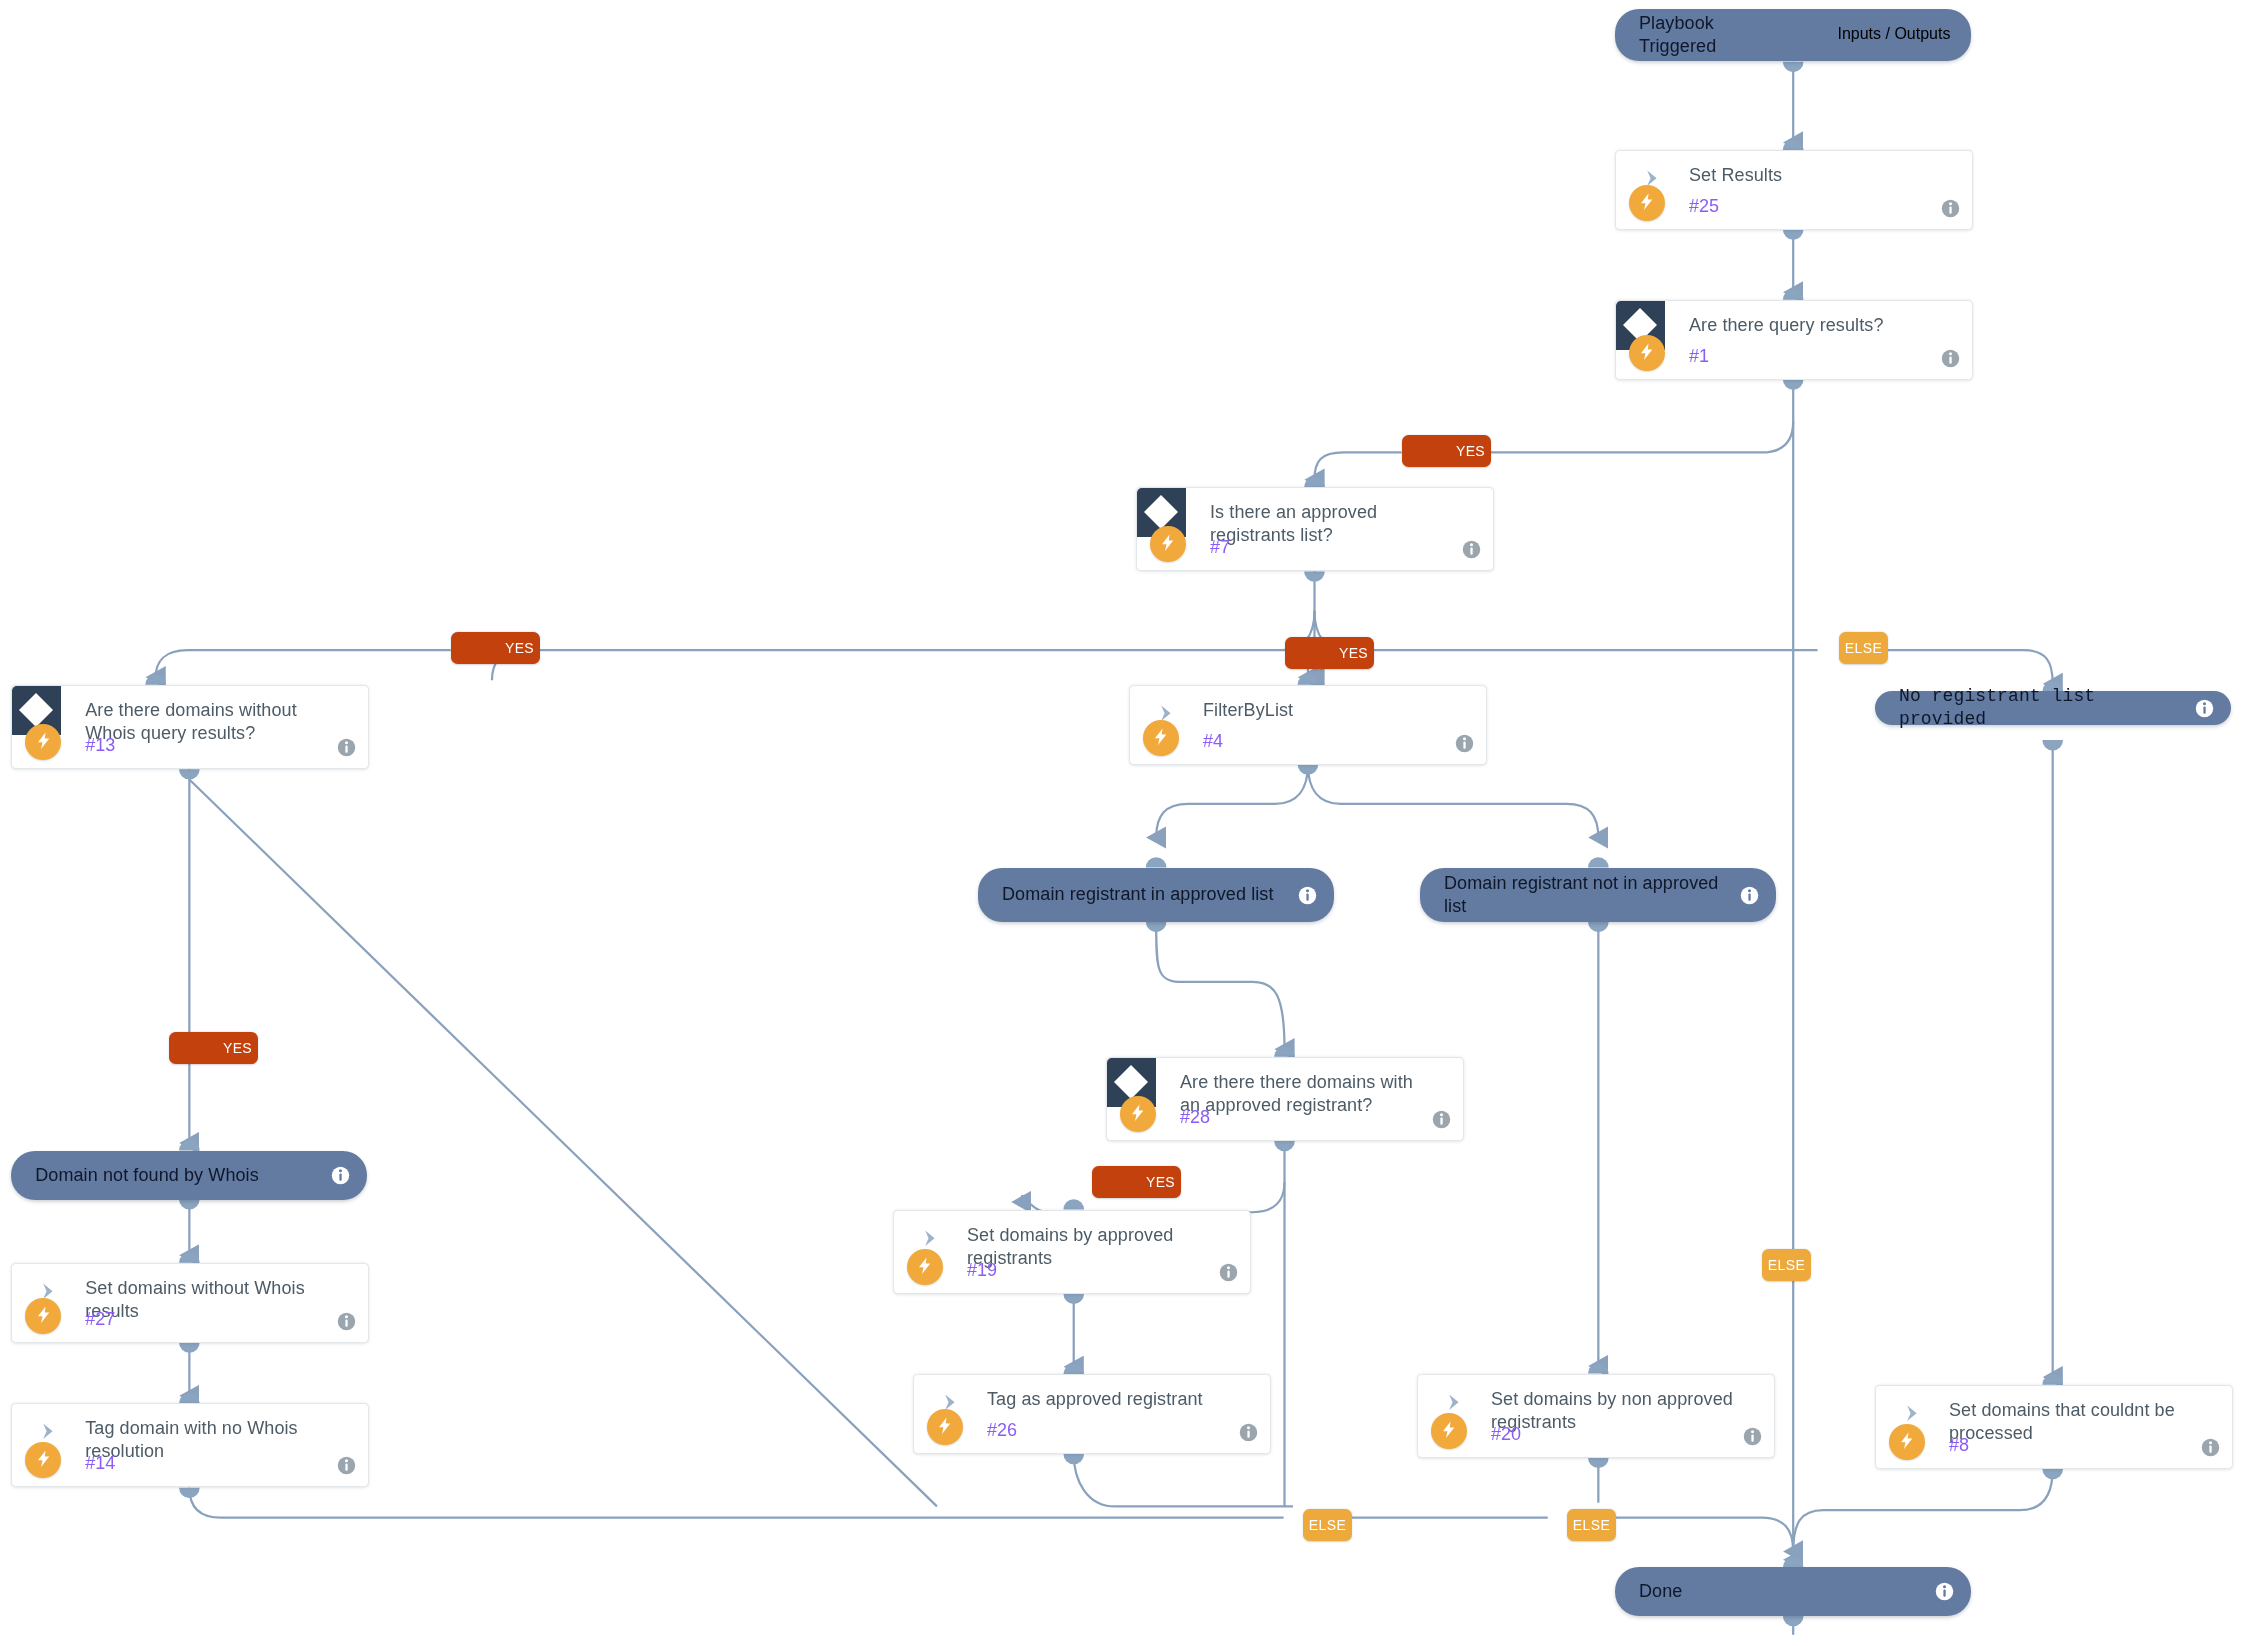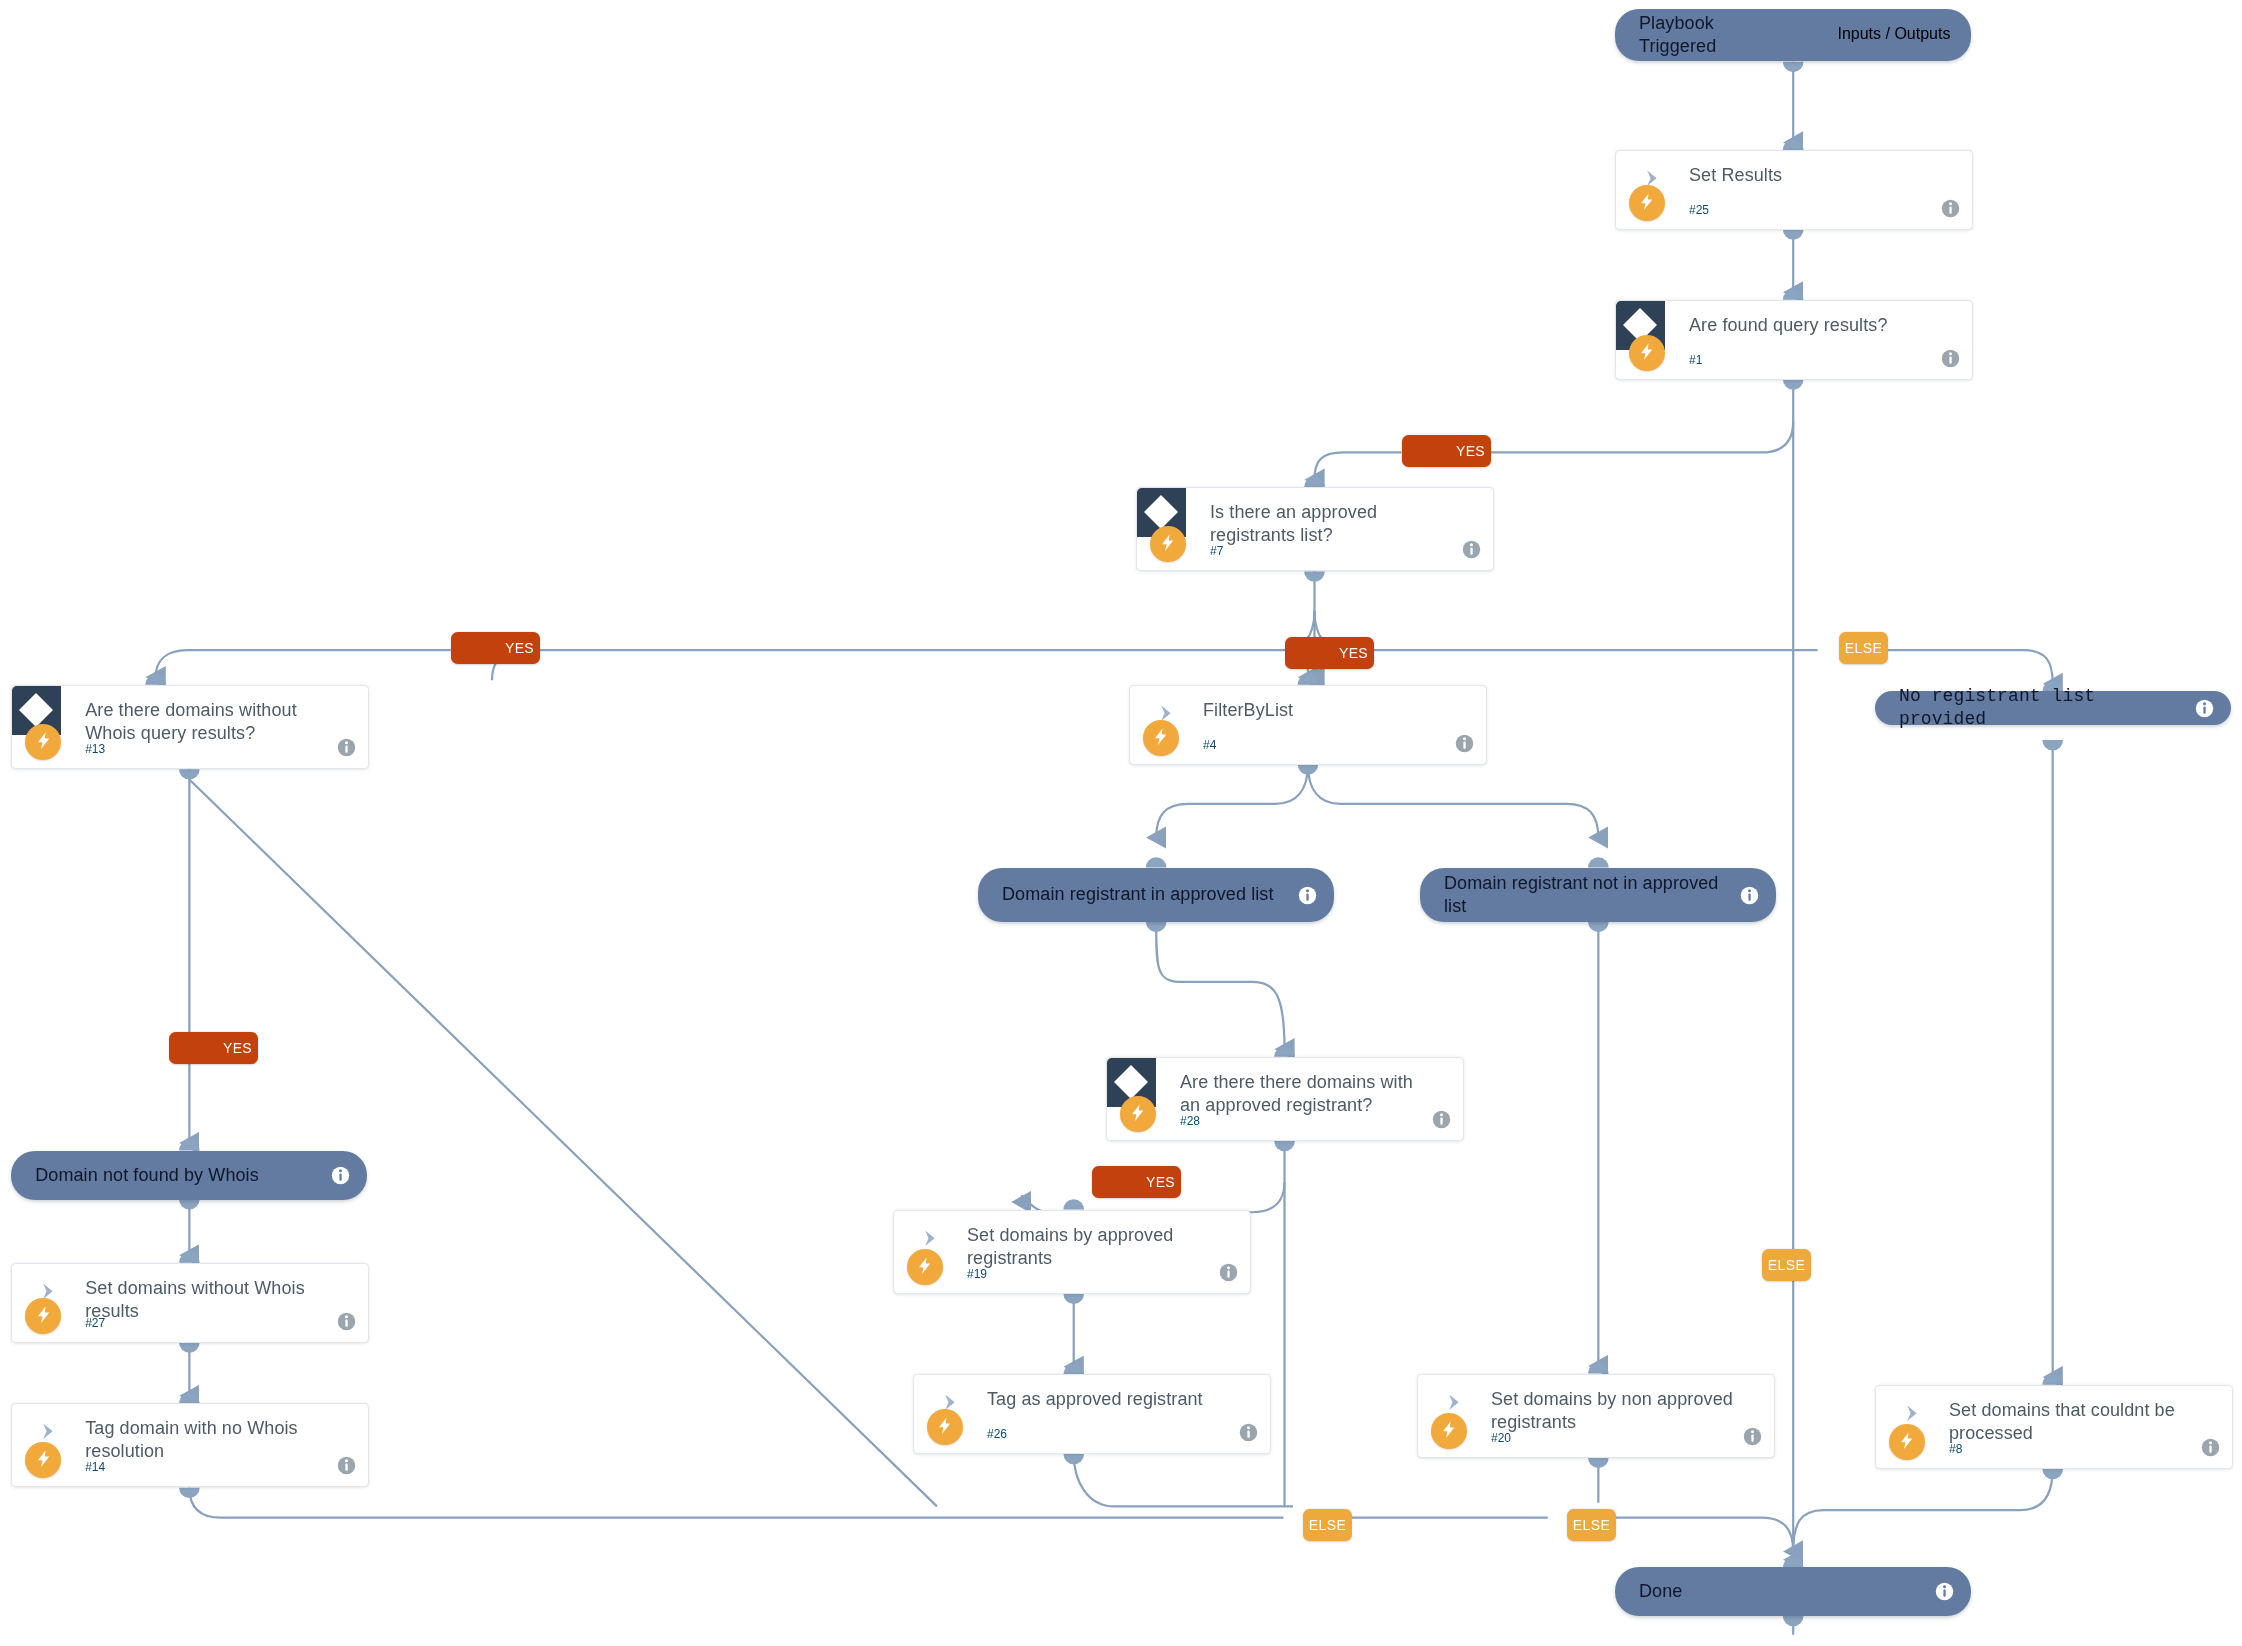--- a/index.html
+++ b/index.html
@@ -5,21 +5,21 @@
   html,body{margin:0;padding:0;background:#ffffff;}
   body{font-family:"Liberation Sans","DejaVu Sans",sans-serif;}
   #canvas{position:relative;width:2243px;height:1646px;background:#ffffff;overflow:hidden;}
   #wires{position:absolute;left:0;top:0;width:2243px;height:1646px;pointer-events:none;}
 
   
   .task{position:absolute;background:#ffffff;border:0.9px solid #e3e7ea;border-radius:4.7px;
         box-shadow:0 0.9px 2.8px rgba(40,55,70,.13);box-sizing:border-box;}
   .task .title{position:absolute;left:73px;top:13px;right:34px;font-size:18px;line-height:23.4px;
         color:#4c5b66;letter-spacing:0.1px;}
-  .task .num{position:absolute;left:73px;bottom:12px;font-size:12px;color:#0c4a6e;}
+  .task .num{position:absolute;left:73px;bottom:12px;font-size:18px;color:#8b5cf6;}
   .task .info{position:absolute;right:12px;bottom:11.2px;width:19px;height:19px;}
   .chev{position:absolute;left:26px;top:17px;width:20.6px;height:20.6px;}
   .bolt{position:absolute;left:13px;bottom:8.4px;width:36px;height:36px;border-radius:50%;
         background:#f2a93b;box-shadow:0 0.9px 1.9px rgba(0,0,0,.16);}
   .bolt svg{position:absolute;left:9.4px;top:6.6px;}
   .dsquare{position:absolute;left:0;top:0;width:49px;height:49px;background:#2e4156;
         border-radius:4.7px 0 0 0;}
   .dsquare .dia{position:absolute;left:12px;top:12px;width:24px;height:24px;background:#ffffff;
         transform:rotate(45deg);}
 
@@ -175,21 +175,21 @@
       </div>
       <div class="task" style="left: 1615px; top: 300px; width: 358px; height: 80px;">
         <div class="dsquare">
           <div class="dia"></div>
         </div>
         <div class="bolt">
           <svg viewBox="0 0 24 24" width="18" height="21.5">
             <path d="M14 1 L4 14 L10 14 L8 23 L19 9 L13 9 Z" fill="#ffffff"></path>
           </svg>
         </div>
-        <div class="title">Are found query results?</div>
+        <div class="title">Are there query results?</div>
         <div class="num">#1</div>
         <span class="info"><svg viewBox="0 0 24 24" width="19" height="19">
             <circle cx="12" cy="12" r="11" fill="#9aa5ad"></circle>
             <rect x="10.6" y="9.5" width="2.9" height="9" rx="1.2" fill="#fff"></rect>
             <circle cx="12" cy="5.9" r="1.9" fill="#fff"></circle>
           </svg></span>
       </div>
       <div class="task" style="left: 1136px; top: 487px; width: 358px; height: 84px;">
         <div class="dsquare">
           <div class="dia"></div>

